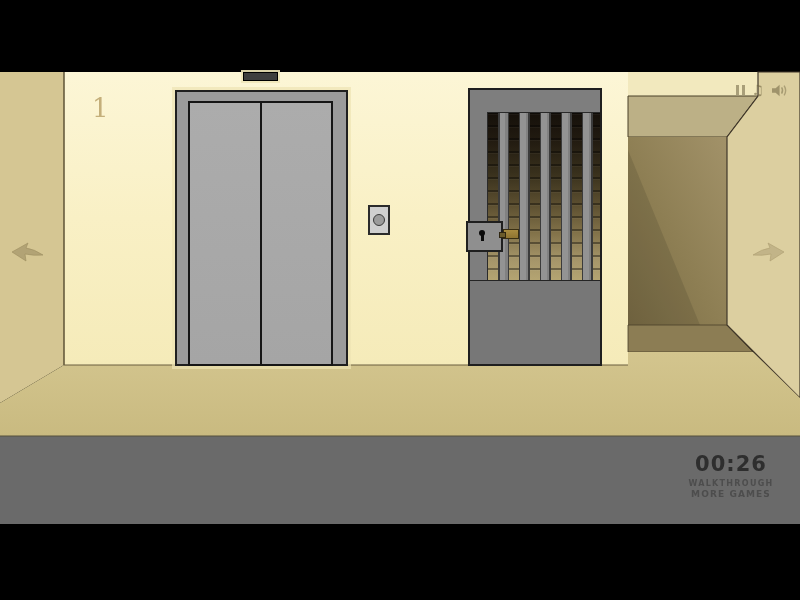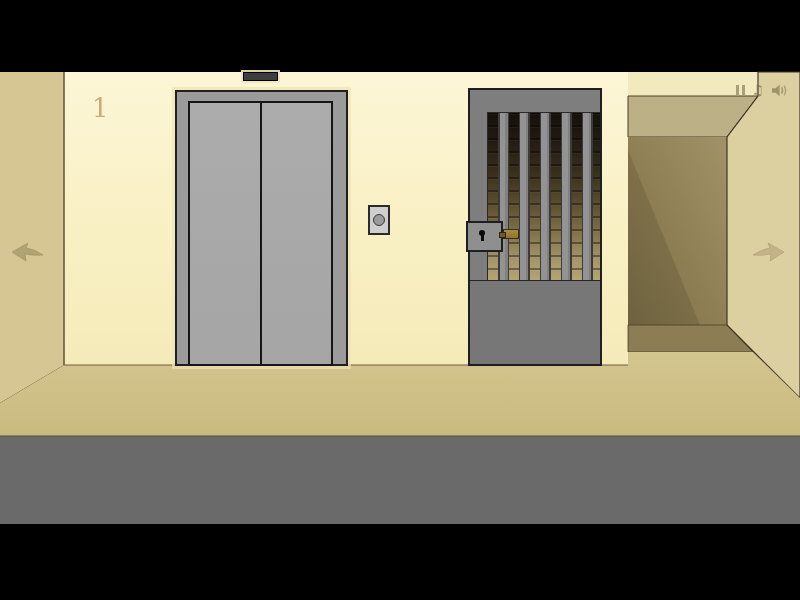--- a/index.html
+++ b/index.html
@@ -218,14 +218,19 @@
         <span></span>
     </div>
     <div class="music-icon">♫</div>
     <svg width="17" height="13" viewBox="0 0 17 13">
       <path d="M1,4.2 L4.6,4.2 L8.6,0.8 L8.6,12.2 L4.6,8.8 L1,8.8 Z" fill="rgba(110,99,64,0.55)"></path>
       <path d="M10.6,3.4 Q12.6,6.5 10.6,9.6" fill="none" stroke="rgba(110,99,64,0.5)" stroke-width="1.4"></path>
       <path d="M13.1,1.6 Q16.2,6.5 13.1,11.4" fill="none" stroke="rgba(110,99,64,0.45)" stroke-width="1.4"></path>
     </svg>
   </div>
 
+  <div class="hud">
+    <div class="timer">00:26</div>
+    <div class="link walkthrough">WALKTHROUGH</div>
+    <div class="link moregames">MORE GAMES</div>
+  </div>
 
 </div>
 
 </body></html>

